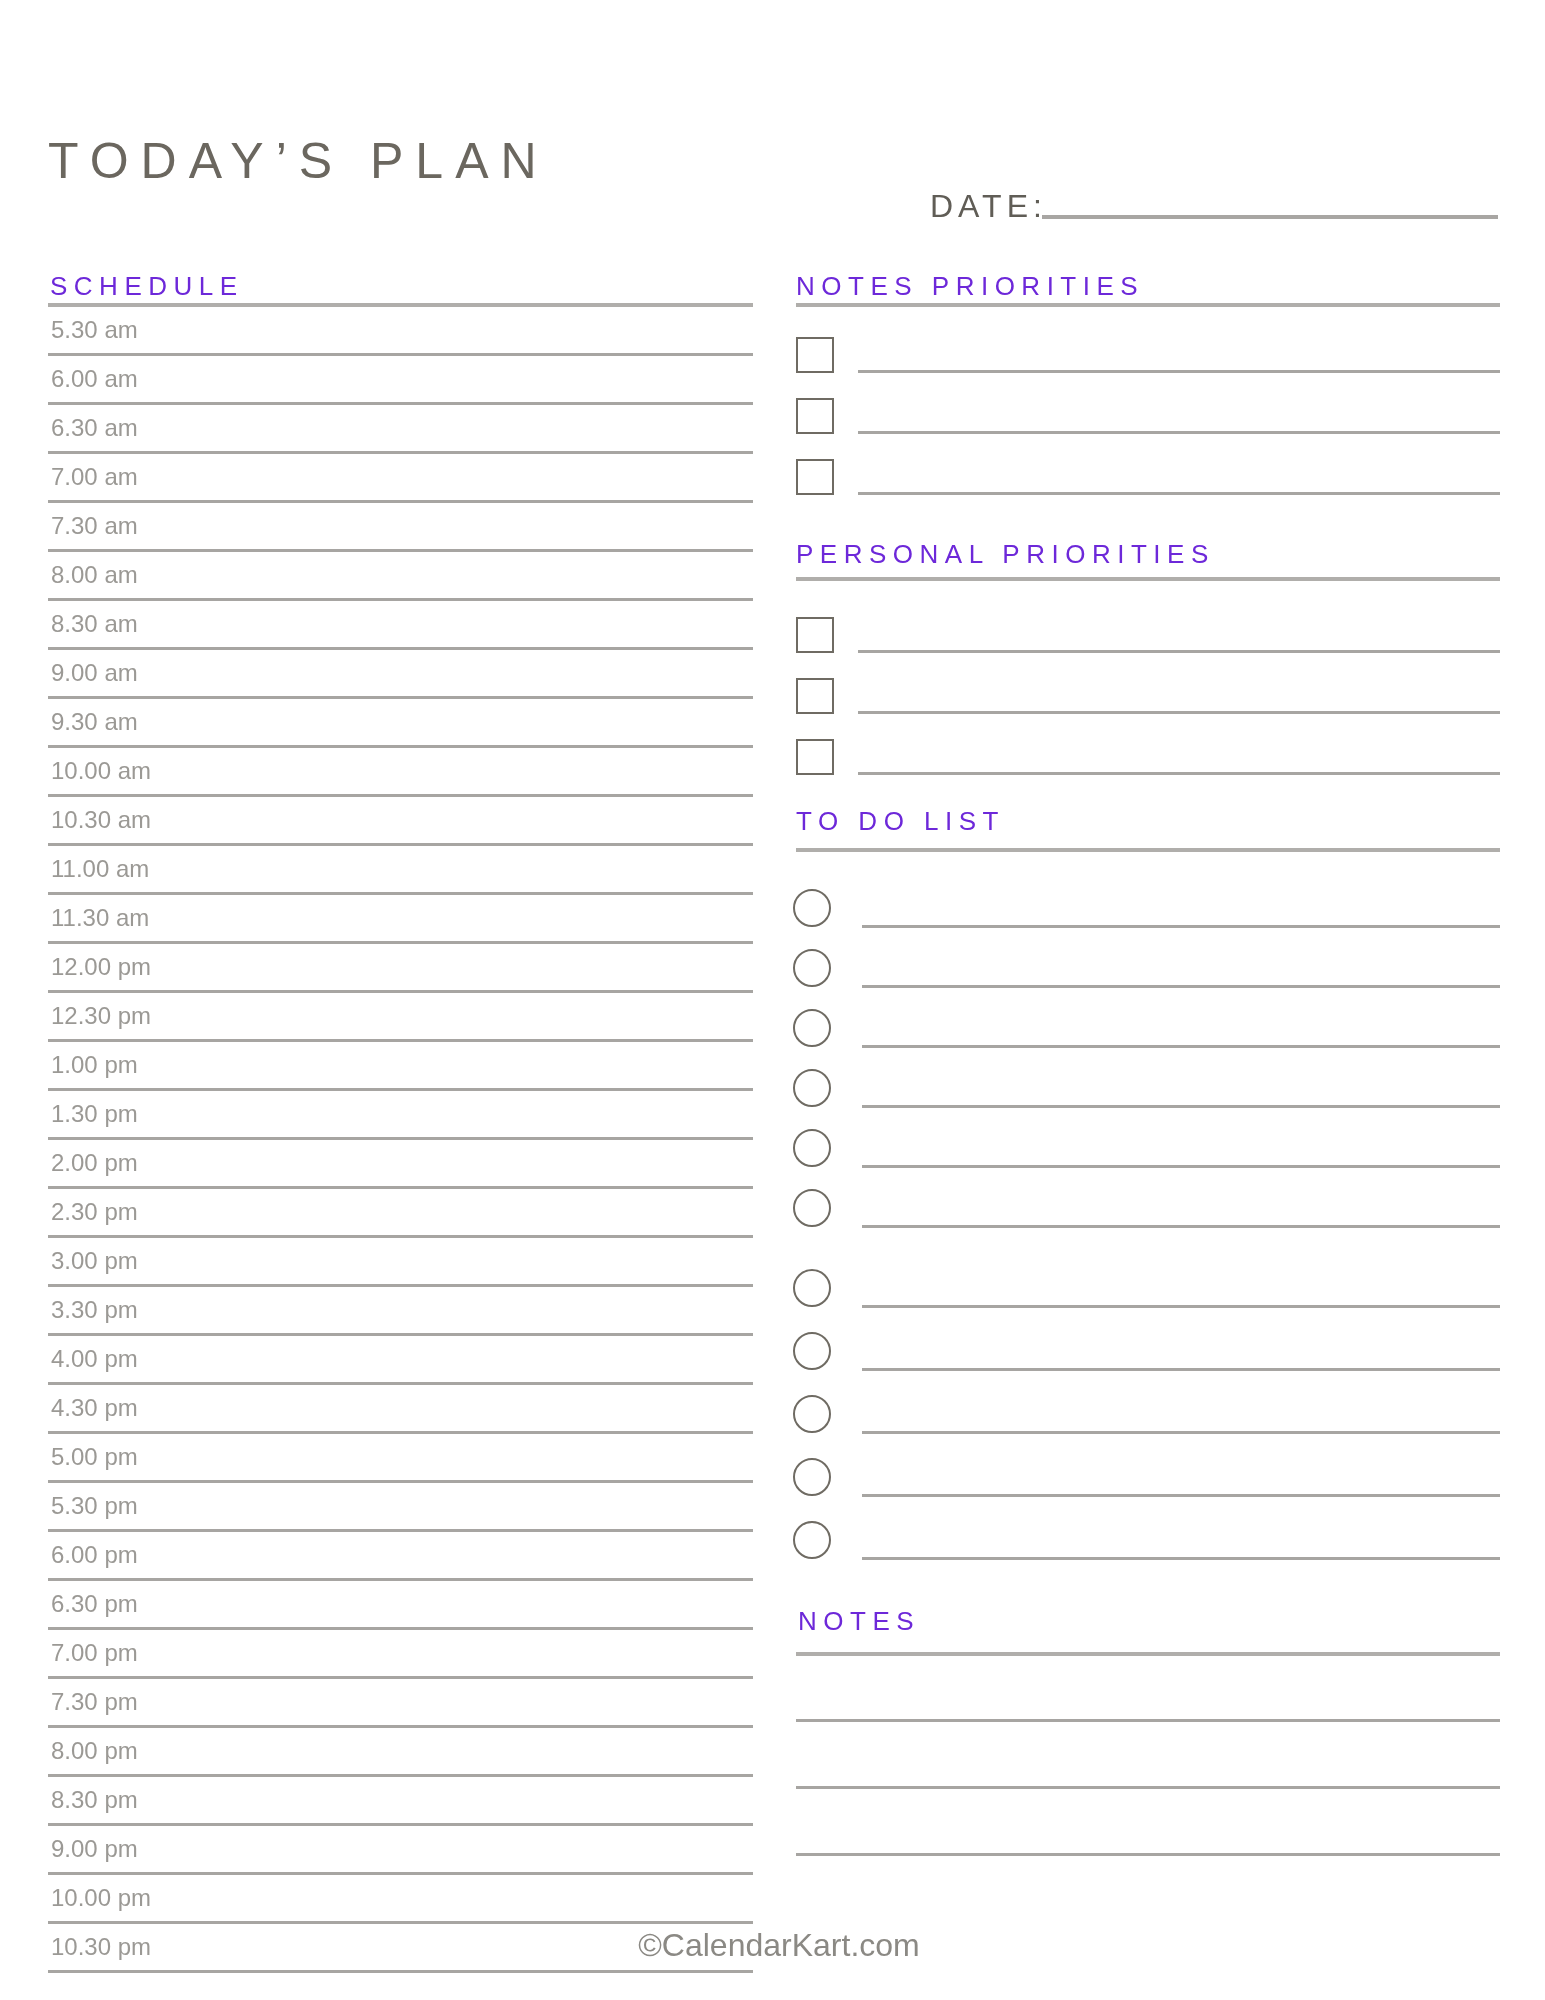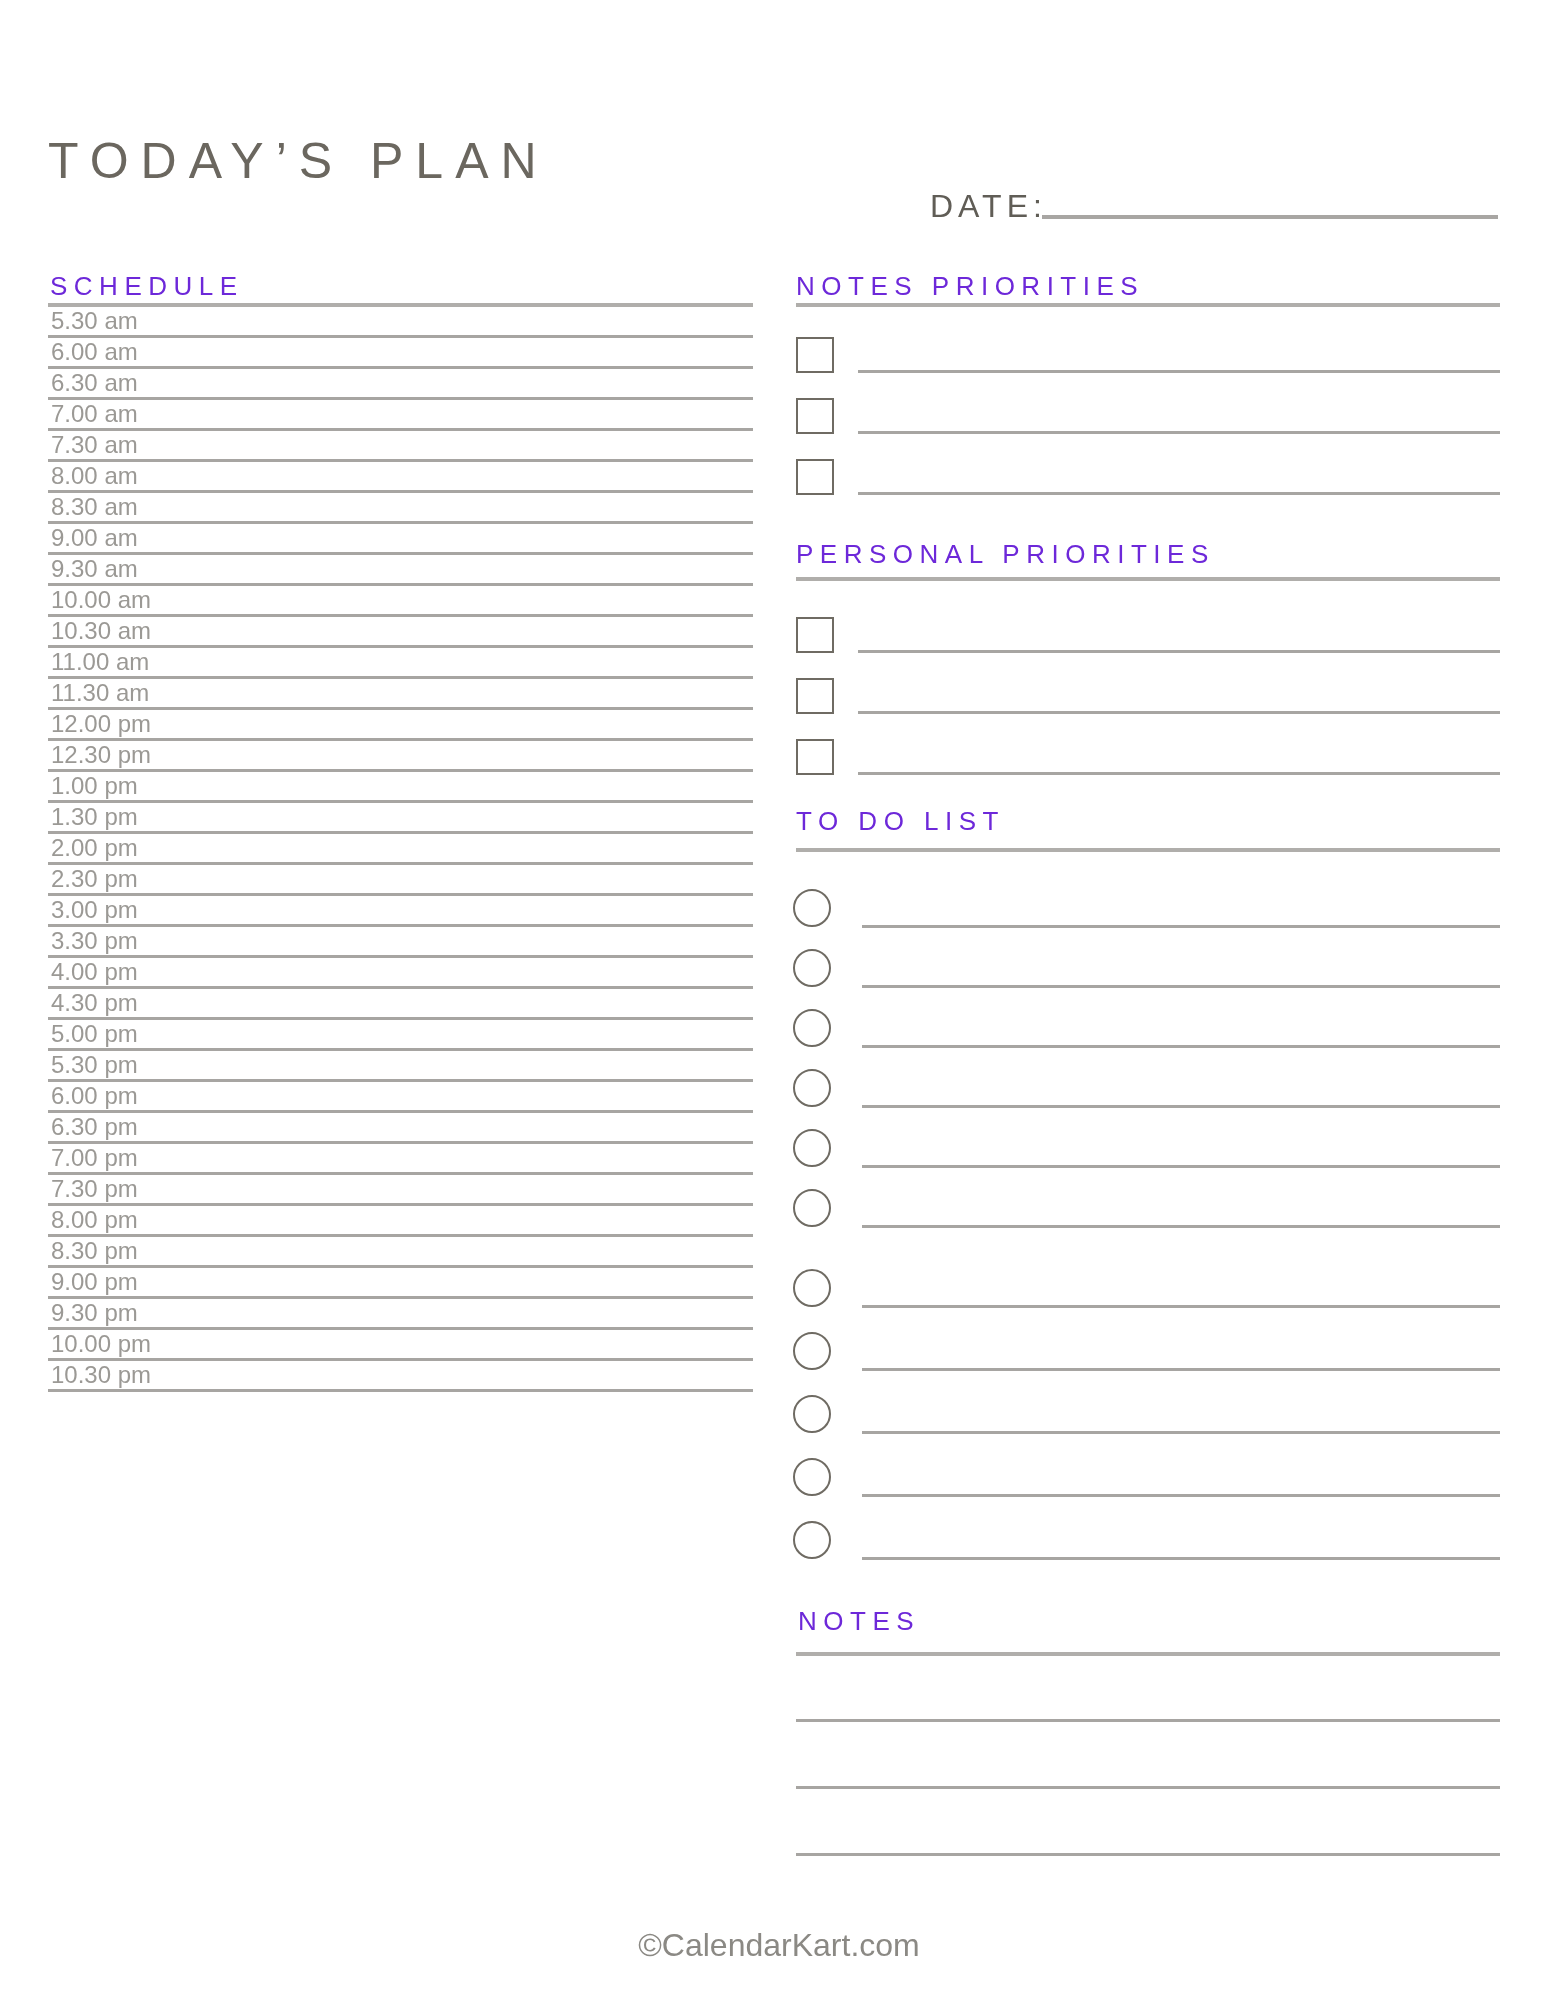--- a/index.html
+++ b/index.html
@@ -33,21 +33,21 @@
   }
   .rule { position:absolute; height:4px; background:#b0aeab; }
 
   
   .schedule-heading { left:50px; top:273px; }
   .schedule-rule    { left:48px; top:303px; width:705px; }
   .schedule-rows {
     position:absolute; left:48px; top:307px; width:705px;
   }
   .schedule-rows .srow {
-    height:31px; border-bottom:3px solid #a7a5a2;
+    height:49px; border-bottom:3px solid #a7a5a2;
     display:flex; align-items:center;
   }
   .schedule-rows .time {
     font-size:24px; color:#9b9995; padding-left:3px; line-height:1;
   }
 
   
   .wp-heading { left:796px; top:273px; }
   .wp-rule    { left:796px; top:303px; width:704px; }
   .pp-heading { left:796px; top:541px; }
@@ -233,23 +233,20 @@
     </div>
 
     <div class="srow">
       <span class="time">8.30 pm</span>
     </div>
 
     <div class="srow">
       <span class="time">9.00 pm</span>
     </div>
 
-    <div class="srow">
-      <span class="time">9.30 pm</span>
-    </div>
 
     <div class="srow">
       <span class="time">10.00 pm</span>
     </div>
 
     <div class="srow">
       <span class="time">10.30 pm</span>
     </div>
   </div>
 

